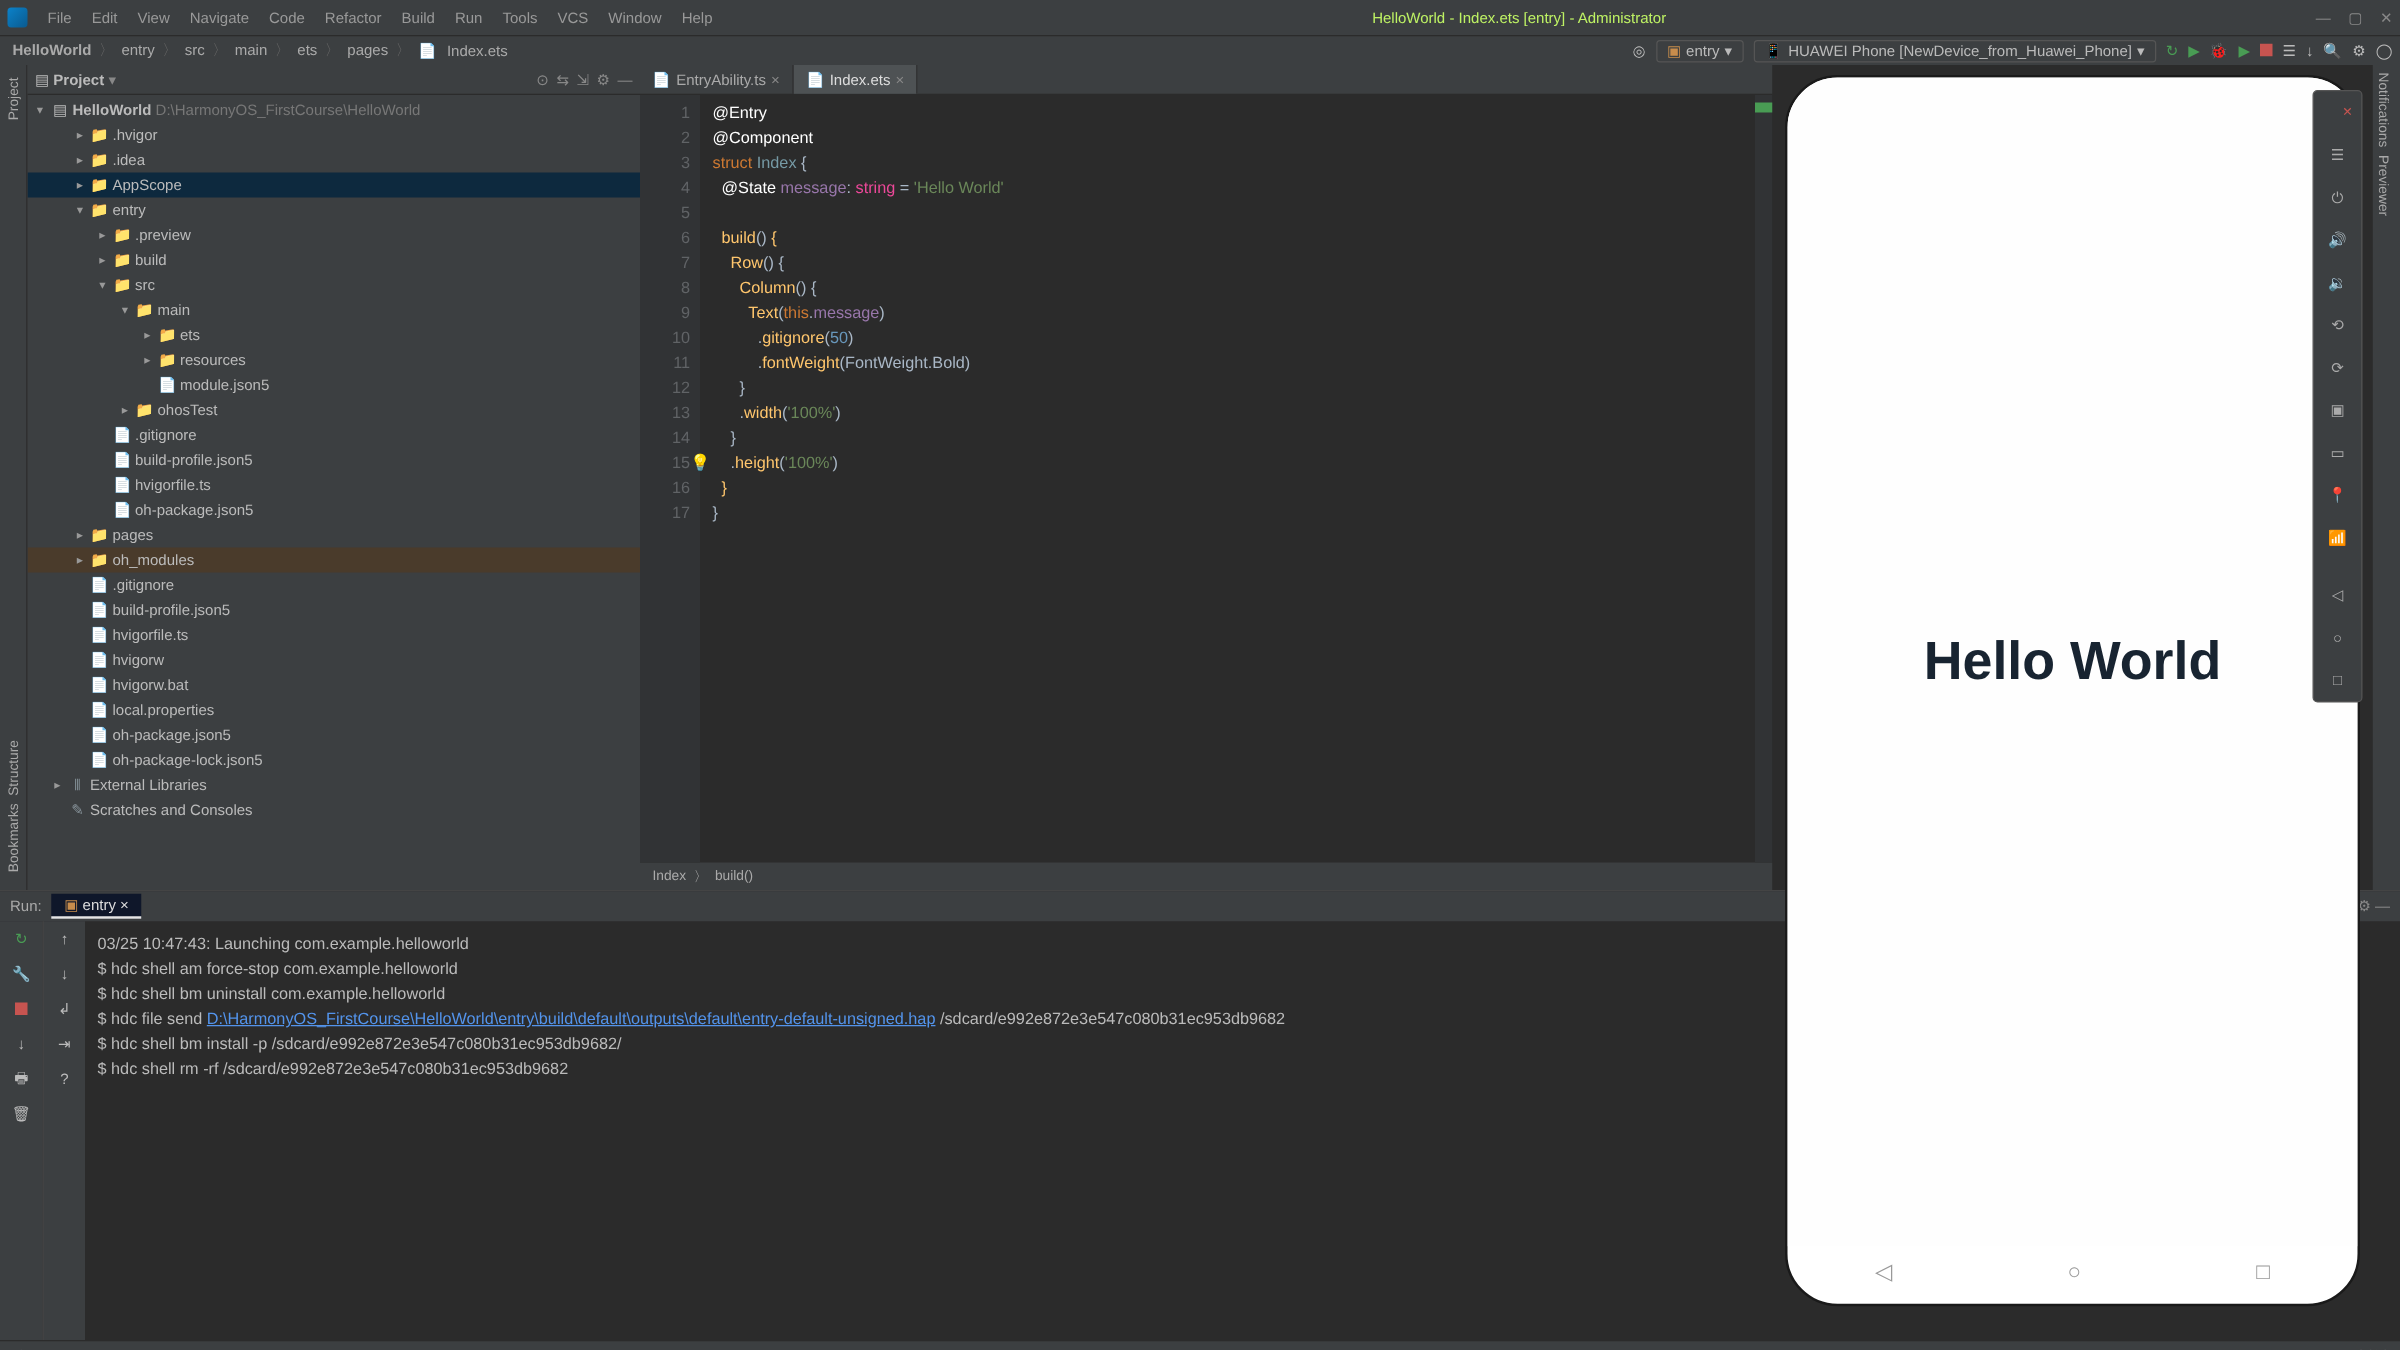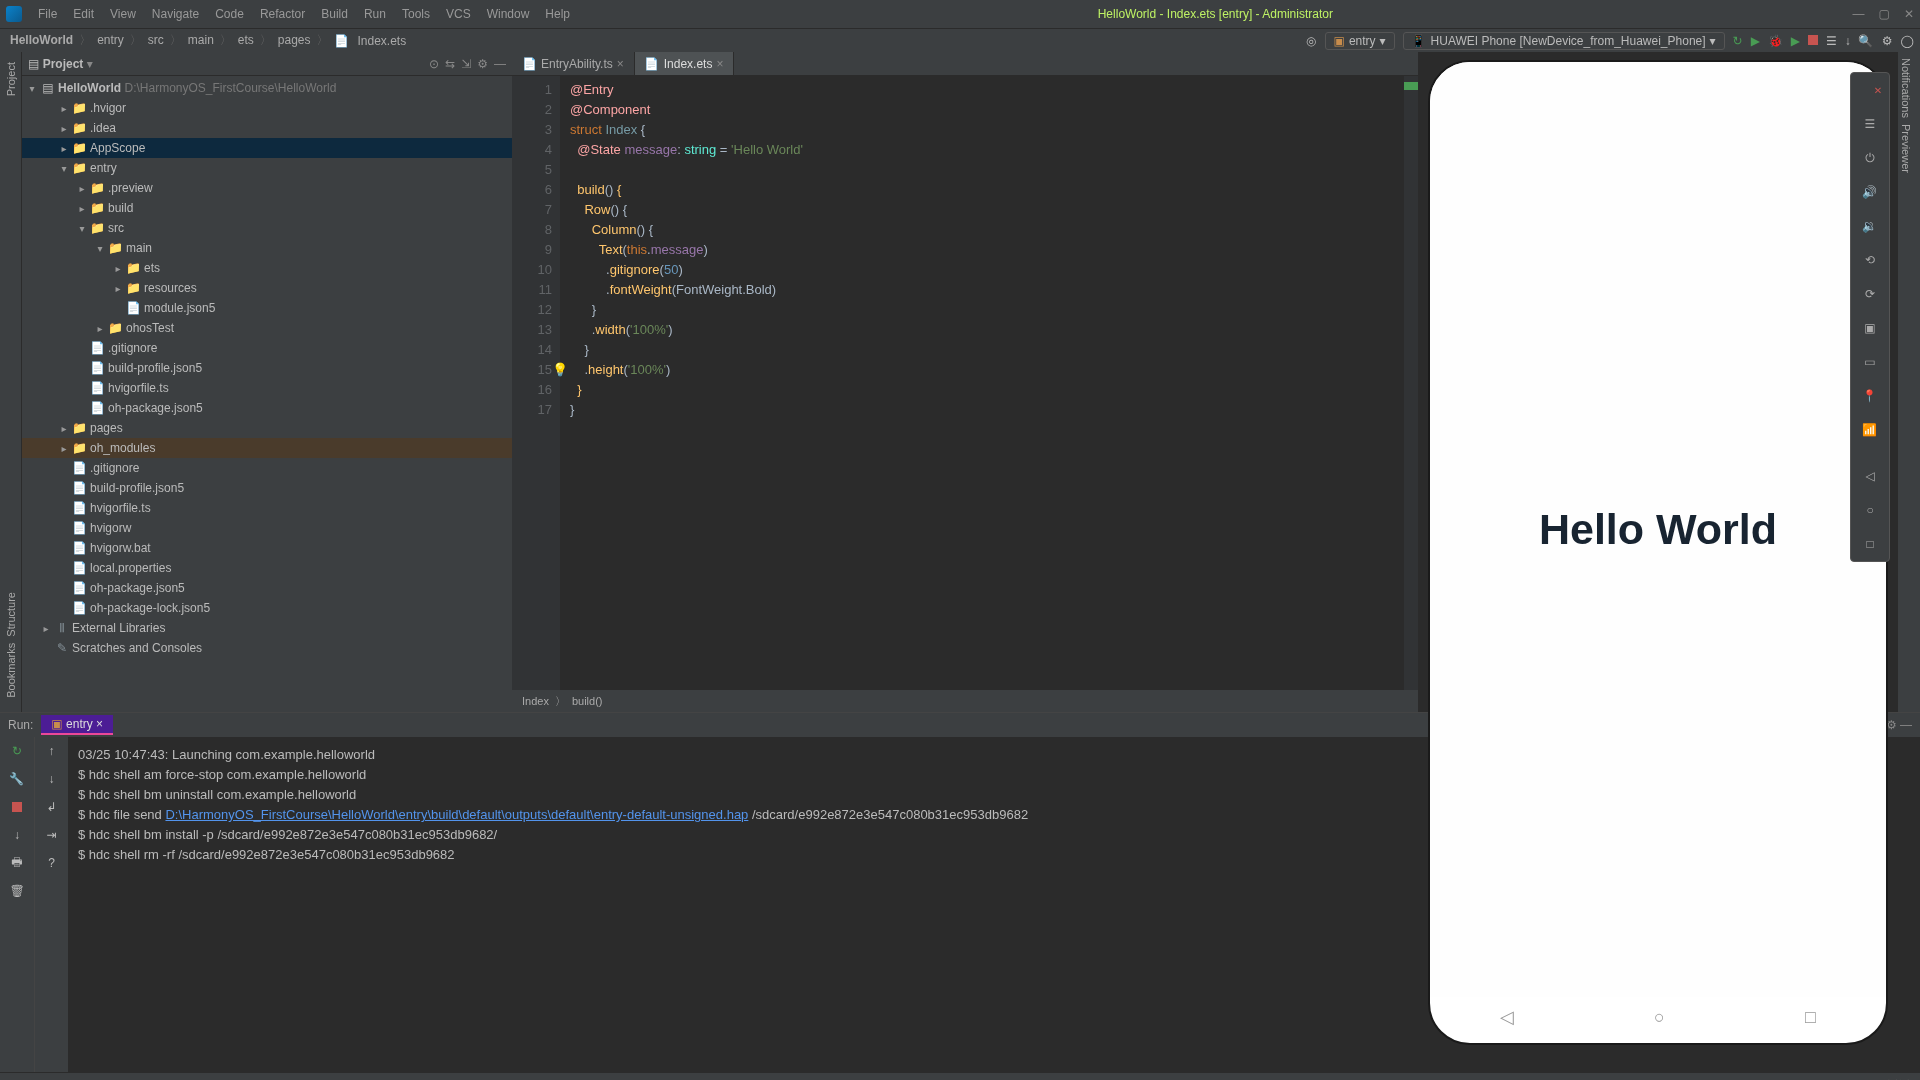--- a/index.html
+++ b/index.html
@@ -29,44 +29,44 @@
 .tree .icon { width:16px; text-align:center; margin:0 2px; }
 .tree .dim { color:#777; }
 .editor { flex:1; background:#2b2b2b; display:flex; flex-direction:column; }
 .tabs { height:24px; background:#3c3f41; display:flex; border-bottom:1px solid #2b2b2b; }
 .tab { padding:0 10px; display:flex; align-items:center; gap:4px; color:#aaa; border-right:1px solid #2b2b2b; }
 .tab.active { background:#4e5254; color:#ddd; }
 .code-area { flex:1; display:flex; font-family:"Consolas",monospace; font-size:13px; position:relative; }
 .line-nums { width:48px; background:#313335; color:#606366; text-align:right; padding:4px 8px 4px 0; line-height:20px; }
 .code { flex:1; padding:4px 0 4px 10px; line-height:20px; white-space:pre; color:#a9b7c6; }
 .code .kw { color:#cc7832; }
-.code .ann { color:#fca5a5; }
+.code .ann { color:#ffffff; }
 .code .str { color:#6a8759; }
-.code .type { color:#5eead4; }
+.code .type { color:#ec4899; }
 .code .fn { color:#ffc66d; }
 .code .num { color:#6897bb; }
 .code .prop { color:#9876aa; }
 .code .struct { color:#769aa5; }
 .bread2 { height:22px; background:#3c3f41; color:#aaa; display:flex; align-items:center; padding:0 10px; font-size:11px; gap:6px; }
 .emulator { width:480px; background:#2b2b2b; display:flex; justify-content:center; align-items:flex-start; padding:8px; position:relative; }
 .phone { width:460px; height:985px; background:#fff; border:2px solid #1a1a1a; border-radius:42px; position:relative; overflow:hidden; display:flex; flex-direction:column; }
 .phone .statusbar { height:40px; background:#000; color:#fff; display:flex; align-items:center; padding:0 22px; }
 .phone .statusbar .time { font-size:16px; font-weight:600; }
 .phone .statusbar .right-icons{ margin-left:auto; display:flex; gap:4px; align-items:center; font-size:12px;}
 .phone .screen { flex:1; background:#fefefe; display:flex; align-items:center; justify-content:center; }
 .phone .hello { font-size:43px; font-weight:700; color:#182431; }
 .phone .navbar { height:40px; display:flex; justify-content:space-around; align-items:center; color:#999; margin-bottom:6px;}
 .phone .navbar span{ font-size:18px; }
 .emu-toolbar { width:40px; background:#3c3f41; display:flex; flex-direction:column; align-items:center; padding:6px 0; gap:12px; position:absolute; right:8px; top:20px; border:1px solid #555; border-radius:4px;}
 .emu-toolbar .eicon { width:22px; height:22px; display:flex; align-items:center; justify-content:center; color:#aaa; }
 .gutter-right { width:22px; background:#3c3f41; }
 .run-panel { height:360px; background:#2b2b2b; display:flex; flex-direction:column; border-top:1px solid #444; }
 .run-header { height:24px; background:#3c3f41; display:flex; align-items:center; padding:0 8px; gap:8px; }
 .run-header .rt { color:#aaa; }
-.run-header .run-tab { background:#4c1d95; padding:2px 10px; color:#ddd; border-bottom:2px solid #ec4899;}
+.run-header .run-tab { background:#0f172a; padding:2px 10px; color:#ddd; border-bottom:2px solid #e5e5e5;}
 .run-body { flex:1; display:flex; }
 .run-tools { width:34px; background:#3c3f41; display:flex; flex-direction:column; align-items:center; padding:4px 0; gap:8px; }
 .run-tools .ti { width:20px; height:20px; display:flex; align-items:center; justify-content:center; }
 .console { flex:1; font-family:"Consolas",monospace; font-size:13px; padding:8px 10px; color:#bbb; line-height:20px; }
 .console .link { color:#5394ec; text-decoration:underline; }
 .bottom-bar { height:24px; background:#3c3f41; display:flex; align-items:center; padding:0 6px; gap:12px; color:#aaa; border-top:1px solid #2b2b2b;}
 .bottom-bar .item { display:flex; align-items:center; gap:4px; }
 .bottom-bar .run-active { color:#499c54; font-weight:bold; }
 .red-sq{ width:10px; height:10px; background:#c75450; display:inline-block;}
 .bulb { color:#c78c4c; position:absolute; margin-left:-18px;}

